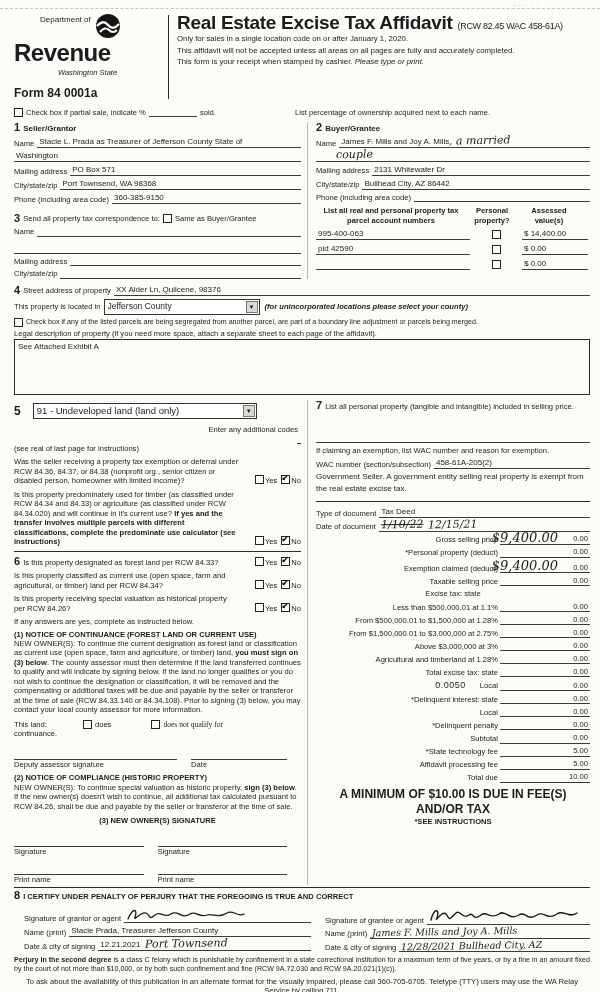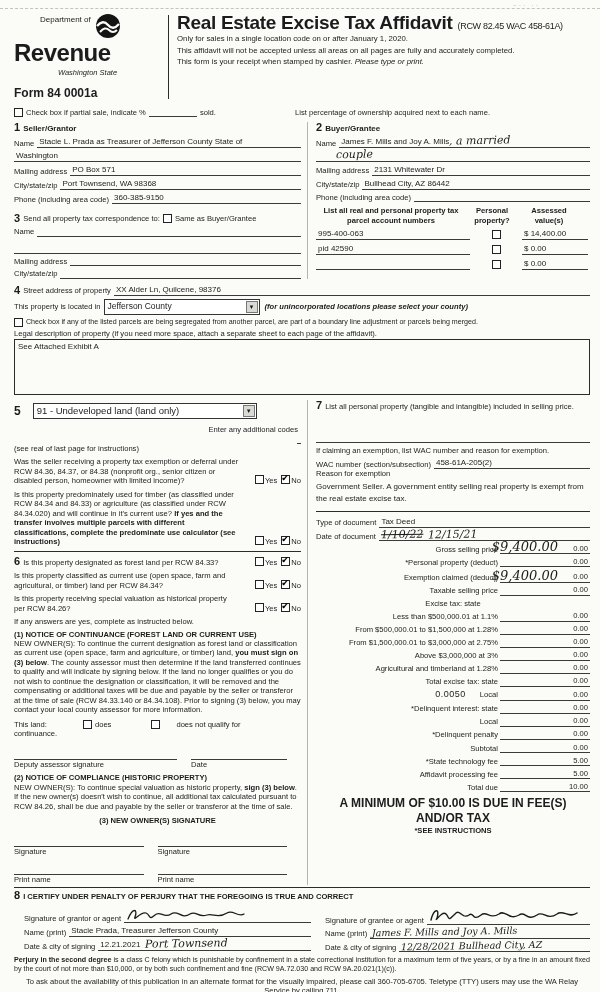--- a/index.html
+++ b/index.html
@@ -273,21 +273,21 @@
 
       <div style="margin-top:4px;">If any answers are yes, complete as instructed below.</div>
       <div class="b" style="margin-top:3px;">(1) NOTICE OF CONTINUANCE (FOREST LAND OR CURRENT USE)</div>
       <div><span>NEW OWNER(S): To continue the current designation as forest land or classification as current use (open space, farm and agriculture, or timber) land, </span><b>you must sign on (3) below</b><span>. The county assessor must then determine if the land transferred continues to qualify and will indicate by signing below. If the land no longer qualifies or you do not wish to continue the designation or classification, it will be removed and the compensating or additional taxes will be due and payable by the seller or transferor at the time of sale (RCW 84.33.140 or 84.34.108). Prior to signing (3) below, you may contact your local county assessor for more information.</span></div>
 
       <div class="frow" style="margin-top:5px;align-items:center;">
         <span>This land:</span>
         <span class="cb" style="margin-left:36px;"></span>
         <span style="margin-left:3px;">does</span>
         <span class="cb" style="margin-left:40px;"></span>
-        <span style="margin-left:16px;">does not qualify for</span>
+        <span style="margin-left:3px;font-family:Liberation Serif, serif;">does not qualify for</span>
       </div>
       <div>continuance.</div>
 
       <div class="sigrow">
         <span class="sigcol" style="flex:1.7;"></span>
         <span class="sigcol"></span>
       </div>
       <div class="siglabels">
         <span class="siglab" style="flex:1.7;">Deputy assessor signature</span>
         <span class="siglab">Date</span>
@@ -318,21 +318,20 @@
     <div class="col-r">
       <div><span class="secno">7</span><span>List all personal property (tangible and intangible) included in selling price.</span></div>
       <div class="frow" style="margin-top:22px;">
           <span class="fill"></span>
         </div>
       <div style="margin-top:3px;">If claiming an exemption, list WAC number and reason for exemption.</div>
       <div class="frow">
           <span class="lab">WAC number (section/subsection)</span>
           <span class="fill typed">458-61A-205(2)</span>
         </div>
-      <div>Reason for exemption</div>
       <div class="typed" style="margin-top:2px;line-height:1.5;">Government Seller. A government entity selling real property is exempt from the real estate excise tax.</div>
       <div class="hr" style="margin-top:6px;"></div>
 
       <div class="frow" style="margin-top:5px;">
           <span class="lab">Type of document</span>
           <span class="fill typed">Tax Deed</span>
         </div>
       <div class="frow">
           <span class="lab">Date of document</span>
         <span class="fill"><span class="hand struck">1/10/22</span>&nbsp;&nbsp;<span class="hand">12/15/21</span></span>

